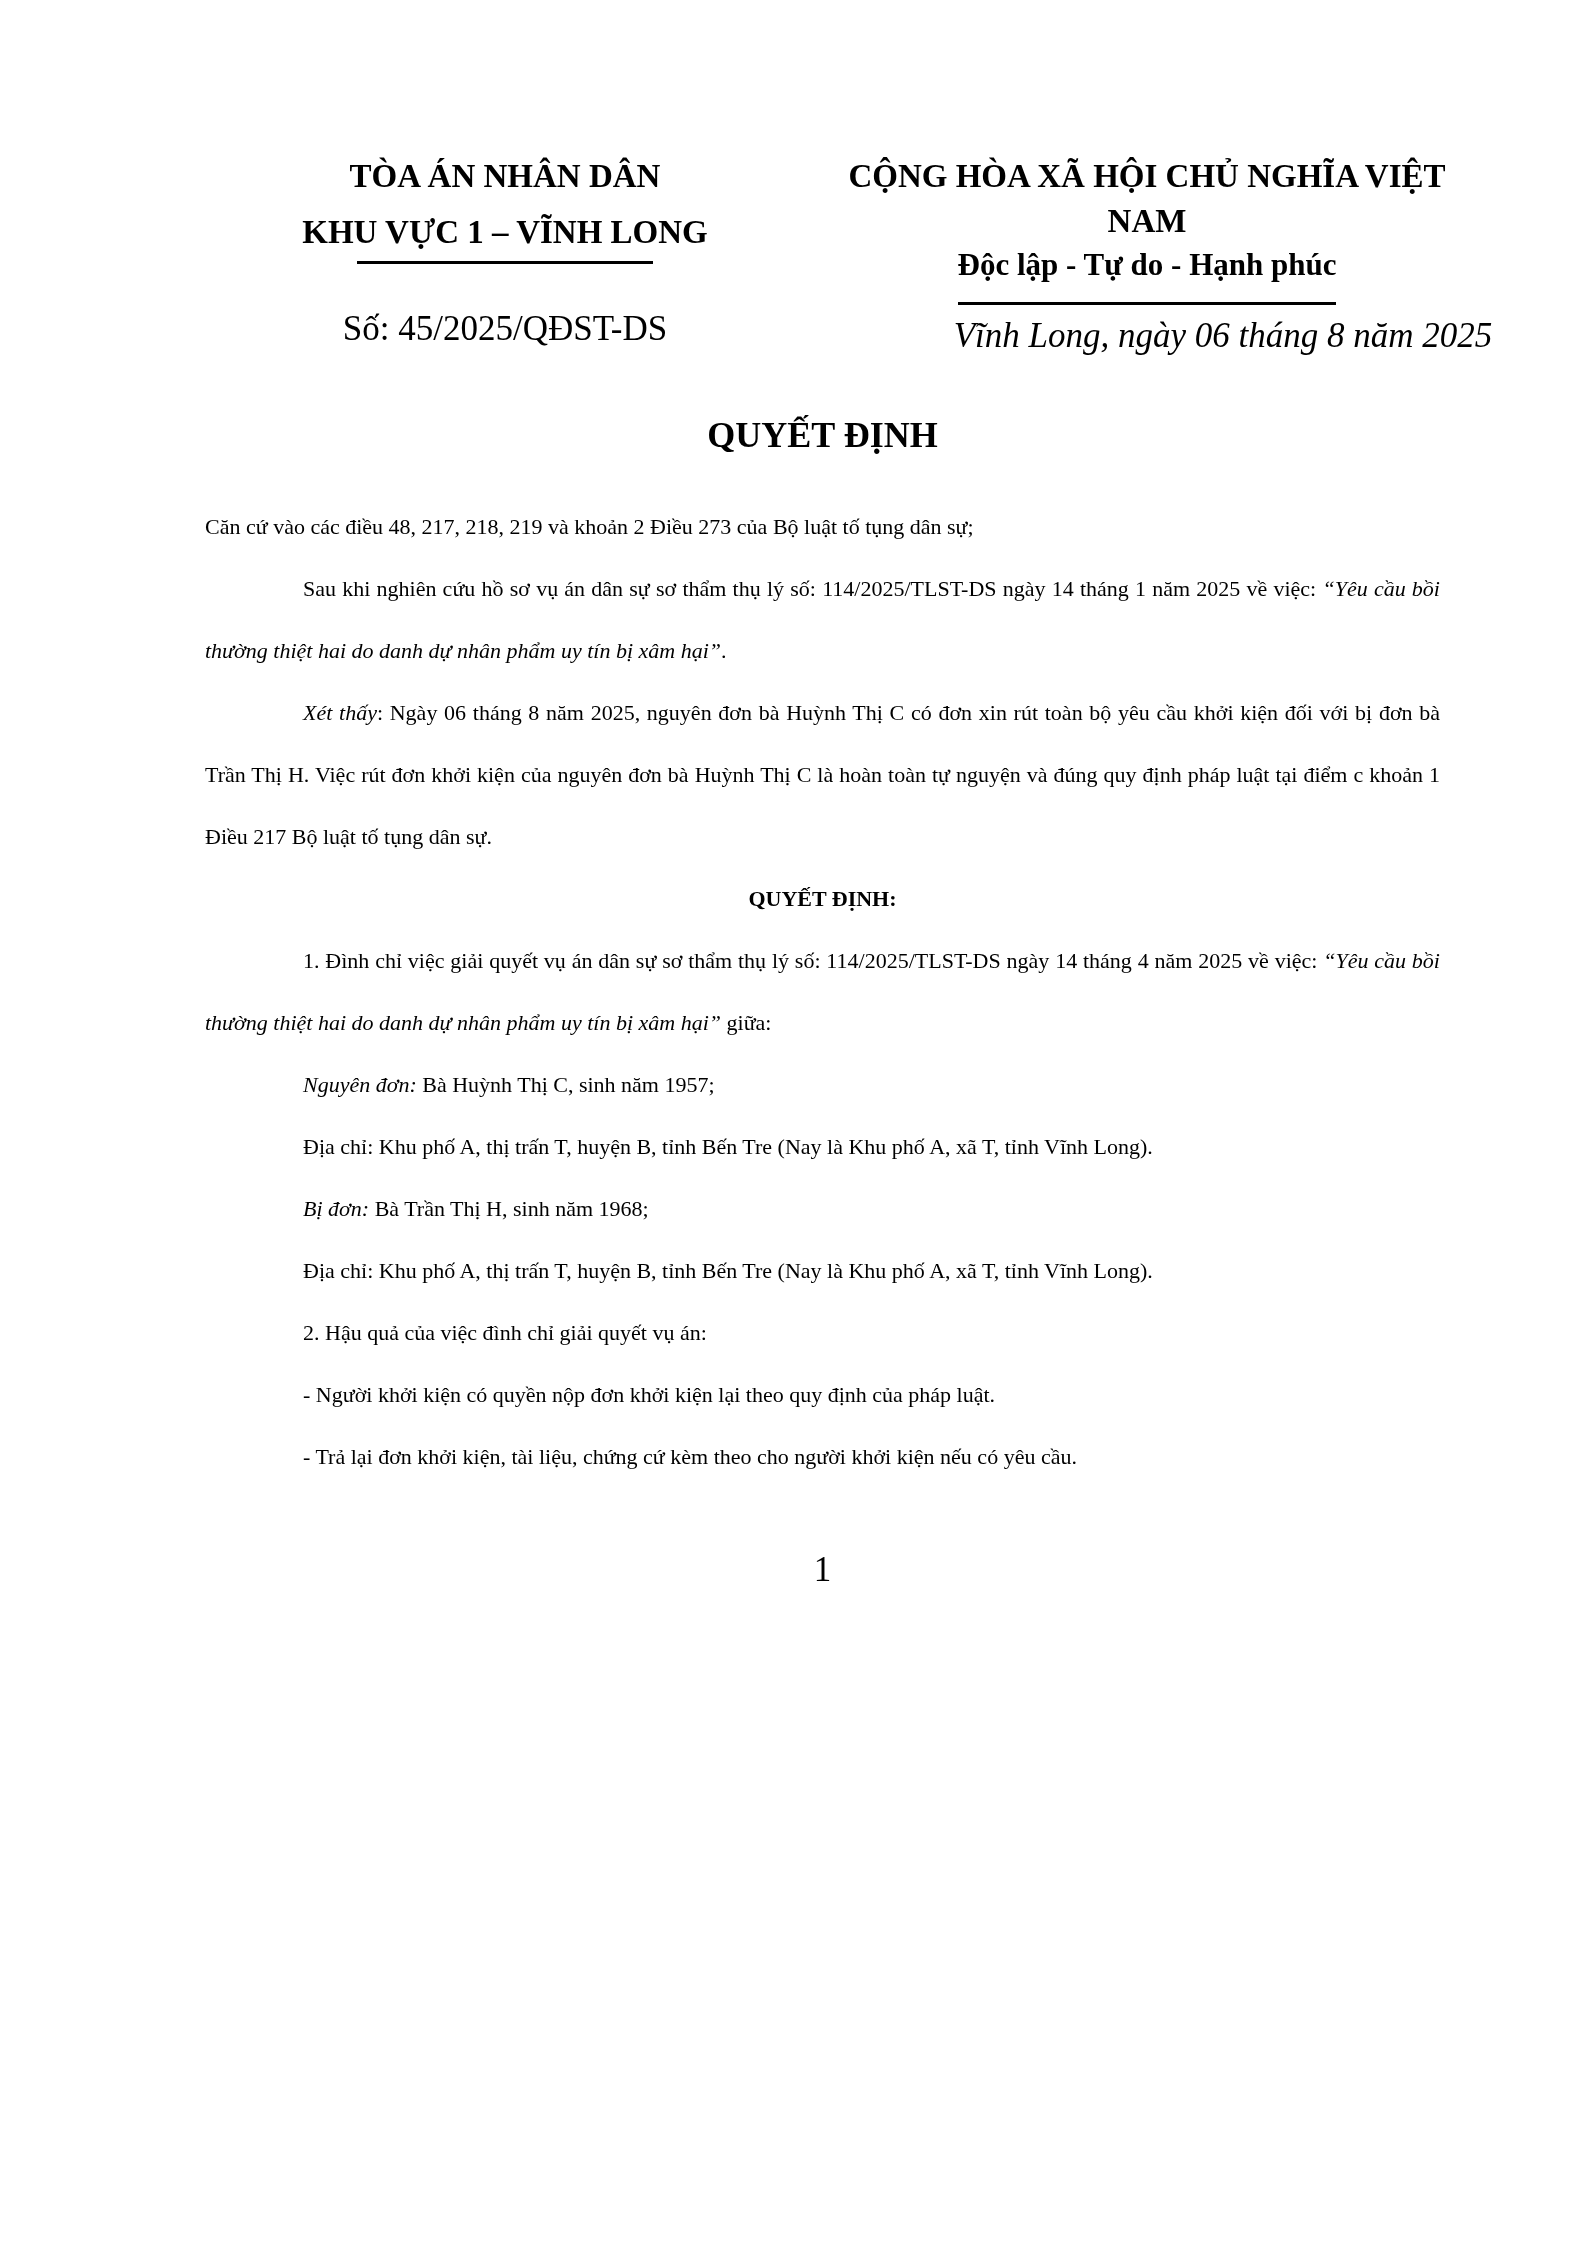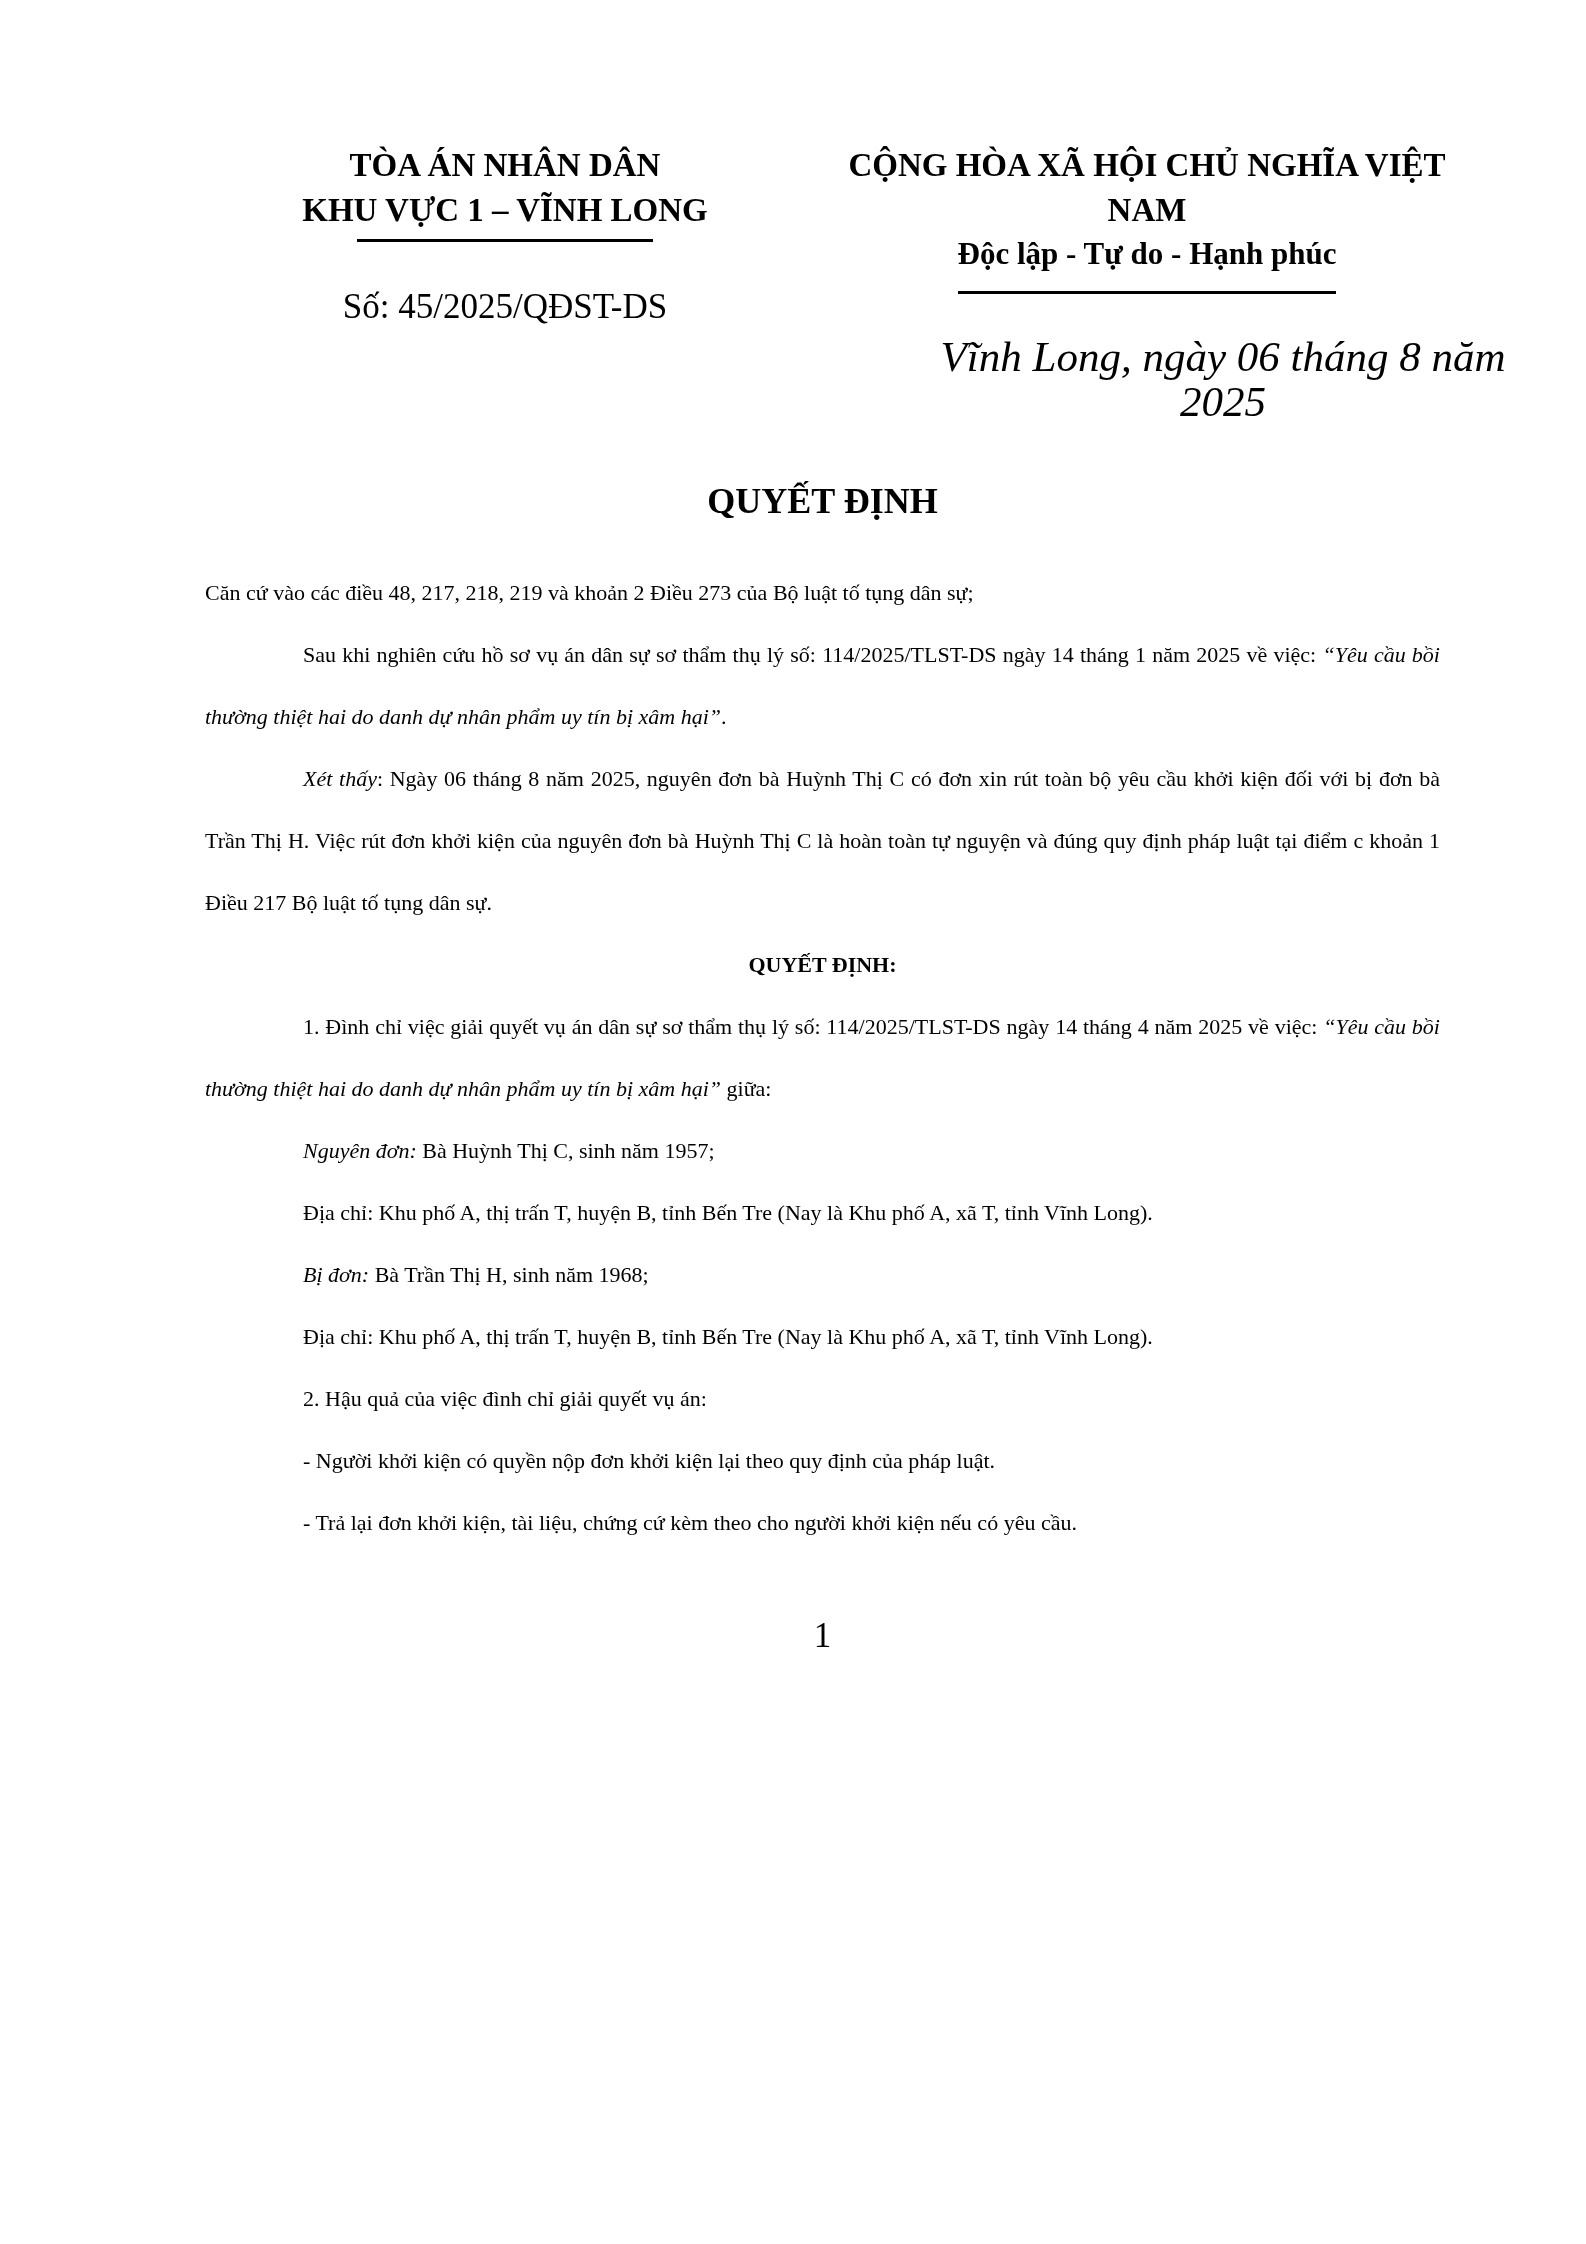--- a/index.html
+++ b/index.html
@@ -36,20 +36,21 @@
   .h-right {
     width: 660px;
     margin-left: 12px;
     text-align: center;
     flex: 0 0 auto;
   }
   .h-bold-line {
     font-weight: bold;
     font-size: 33px;
     line-height: 45px;
+    margin-top: 11px;
   }
   .h-rule {
     width: 296px;
     height: 0;
     border-bottom: 3px solid #000;
     margin: 6px auto 0 auto;
   }
   .doc-number {
     font-size: 35px;
     line-height: 45px;
@@ -58,23 +59,23 @@
   .motto {
     display: inline-block;
     font-weight: bold;
     font-size: 31px;
     line-height: 42px;
     padding-bottom: 16px;
     border-bottom: 3px solid #000;
   }
   .dateline {
     font-style: italic;
-    font-size: 43px;
+    font-size: 35px;
     line-height: 45px;
-    margin-top: 40px;
+    margin-top: 8px;
     position: relative;
     left: 76px;
     text-align: center;
   }
 
   
   .doc-title {
     margin-top: 56px;
     
     padding-left: 205px;

